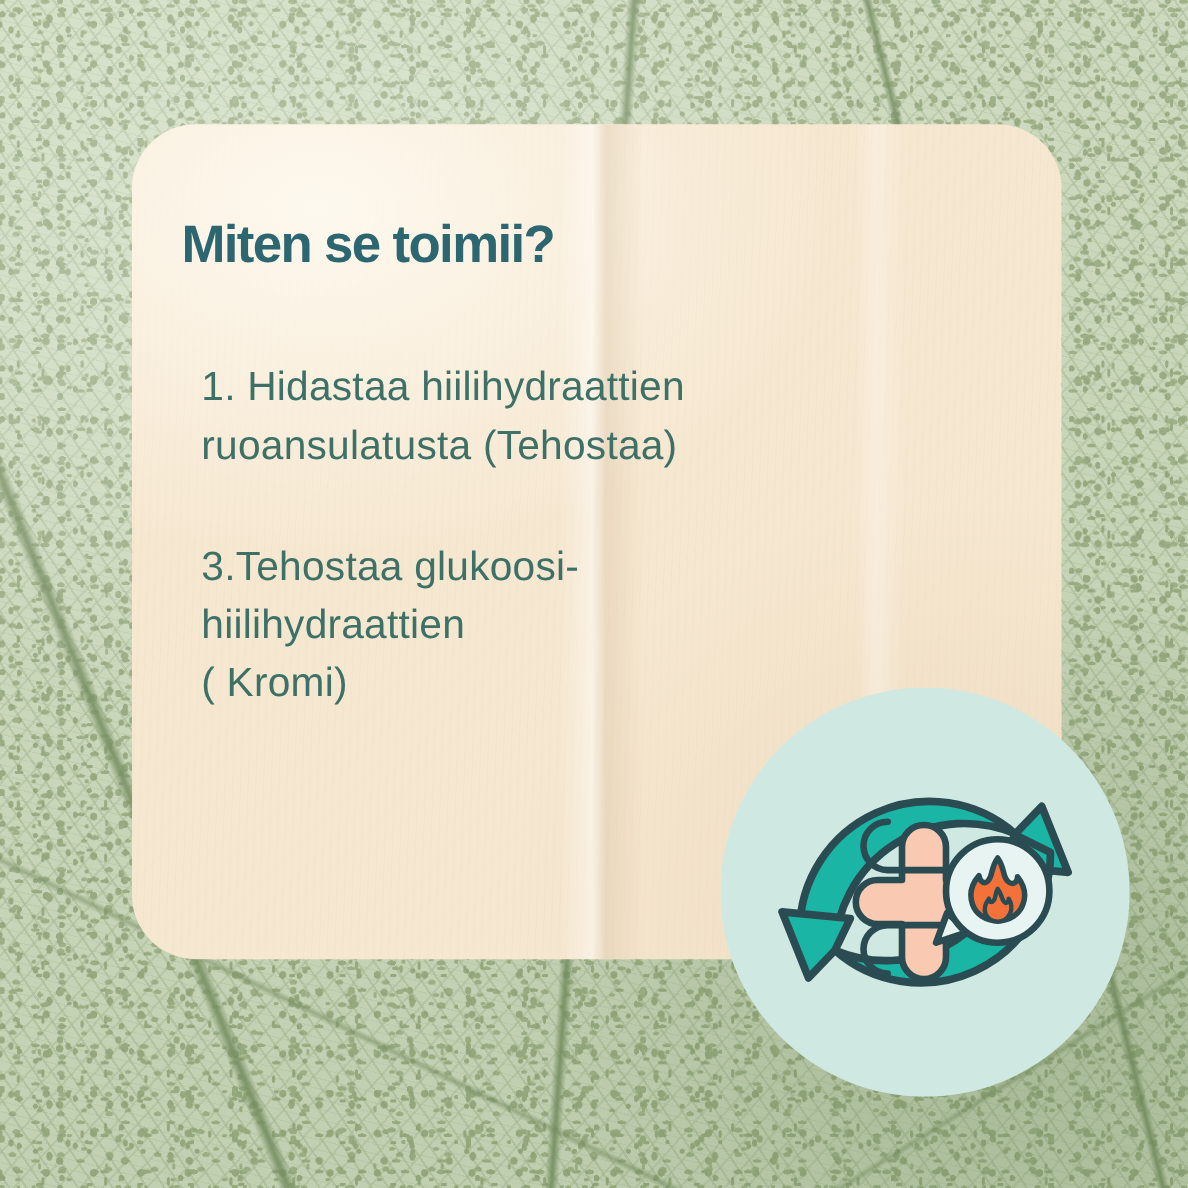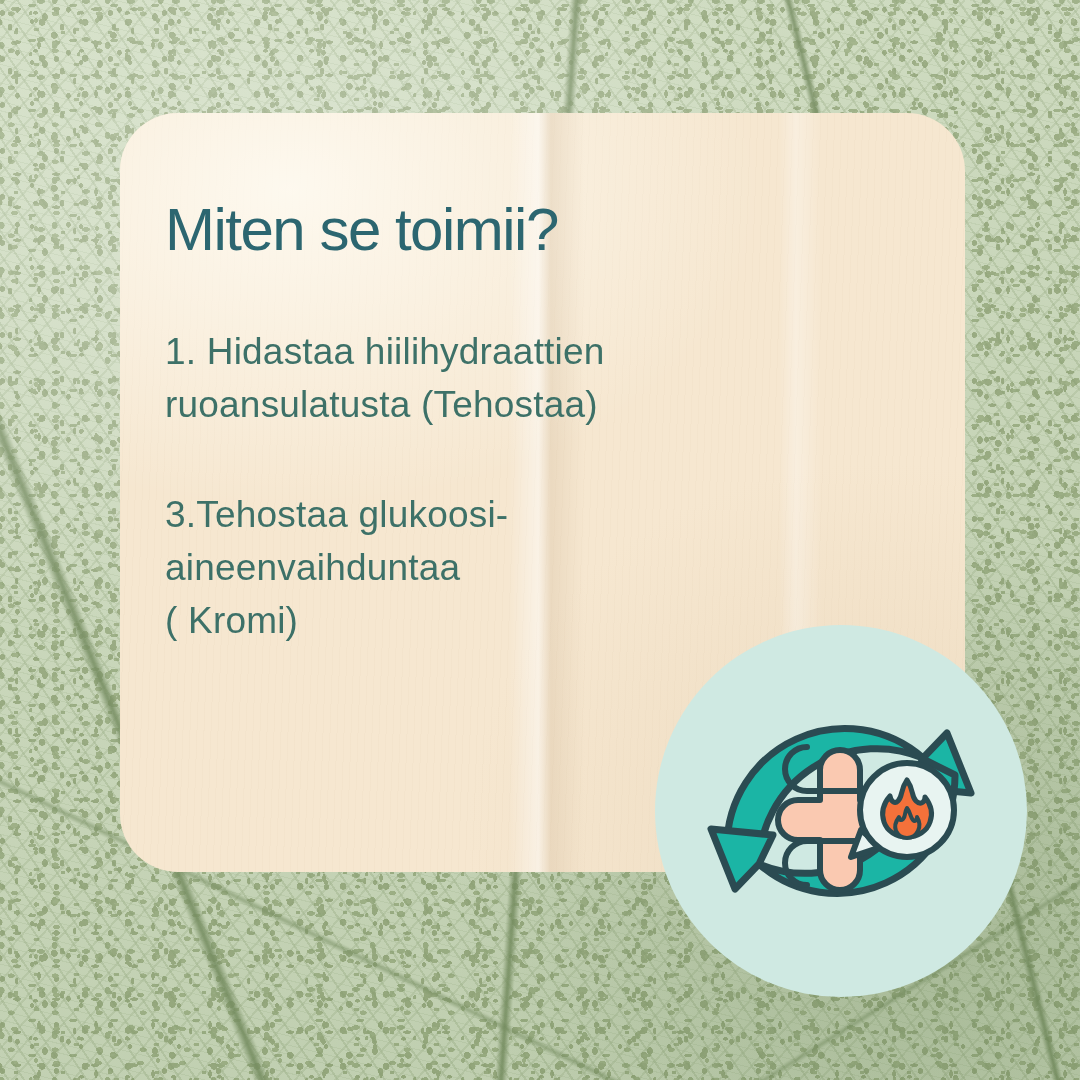--- a/index.html
+++ b/index.html
@@ -111,30 +111,30 @@
   .card-content {
     position: absolute;
     inset: 0;
     padding: 0;
   }
 
   .title {
     position: absolute;
     left: 45px;
     top: 82px;
-    font-size: 60px;
-    font-weight: 400;
+    font-size: 48px;
+    font-weight: 700;
     letter-spacing: -1.5px;
     color: #2c6670;
     white-space: nowrap;
   }
 
   .points {
     position: absolute;
-    left: 45px;
+    left: 63px;
     top: 212px;
     width: 680px;
   }
   .point {
     color: #3d7168;
     font-size: 37px;
     font-weight: 300;
     line-height: 53px;
     letter-spacing: .2px;
     margin-bottom: 57px;
@@ -180,21 +180,21 @@
       <div class="points">
 
         <div class="point">
           <span class="ln">1. Hidastaa hiilihydraattien</span>
           <span class="ln">ruoansulatusta (Tehostaa)</span>
         </div>
 
 
         <div class="point">
           <span class="ln">3.Tehostaa glukoosi-</span>
-          <span class="ln">aineenvaihduntaa</span>
+          <span class="ln">hiilihydraattien</span>
           <span class="ln">( Kromi)</span>
         </div>
 
       </div>
     </div>
   </div>
 
   <div class="icon-badge">
     <svg viewBox="0 0 372 372" xmlns="http://www.w3.org/2000/svg">
 

